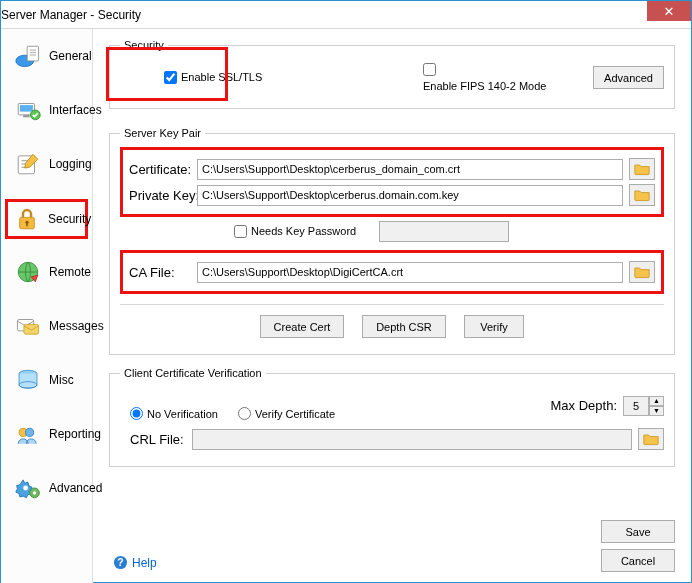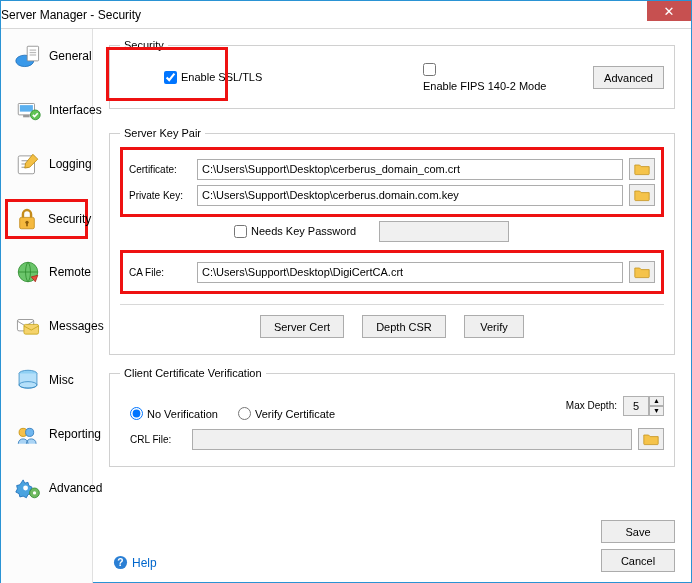--- a/index.html
+++ b/index.html
@@ -11,21 +11,21 @@
   .titlebar .closebtn { position:absolute; right:0; top:0; width:44px; height:20px; background:#c75050; color:#fff; display:flex; align-items:center; justify-content:center; font-size:13px; font-family:Arial; }
   .body { display:flex; height:calc(583px - 28px); }
   .sidebar { width:92px; background:#fcfcfc; border-right:1px solid #e0e0e0; padding-top:4px; }
   .side-item { display:flex; align-items:center; gap:8px; padding:6px 8px; margin:4px 6px 16px 6px; font-size:12px; color:#000; cursor:default; position:relative; }
   .side-item svg { width:26px; height:26px; flex:none; }
   .side-sel { border:3px solid #e11; padding:4px 6px; margin:2px 4px 14px 4px; }
   .content { flex:1; padding:10px 16px 10px 16px; font-size:11px; color:#000; position:relative; }
   fieldset { border:1px solid #d0d0d0; border-radius:0; padding:8px 10px 12px 10px; margin:0 0 12px 0; font-size:11px; }
   legend { font-size:11px; padding:0 4px; color:#000; }
   .row { display:flex; align-items:center; gap:6px; margin:4px 0; }
-  .label { font-size:10px; white-space:nowrap; }
+  .label { font-size:13px; white-space:nowrap; }
   input[type=text] { height:21px; border:1px solid #adadad; background:#fff; font-size:11px; padding:0 4px; }
   input[type=text].ro { background:#f0f0f0; }
   .btn { height:23px; min-width:70px; background:#efefef; border:1px solid #acacac; font-size:11px; padding:0 10px; display:inline-flex; align-items:center; justify-content:center; cursor:default; }
   .browse { width:26px; height:22px; border:1px solid #acacac; background:#efefef; display:flex; align-items:center; justify-content:center; }
   .browse svg { width:16px; height:14px; }
   .chk { display:flex; align-items:flex-start; gap:4px; font-size:11px;padding-left:44px; }
   .chk input { margin:0; width:13px; height:13px; }
   .radio { display:flex; align-items:center; gap:4px; font-size:11px;margin-top:16px; }
   .radio input { margin:0; }
   .hl { border:3px solid #e11; }
@@ -194,21 +194,21 @@
                   <path d="M1 3h6l2 2h10v9a1 1 0 0 1-1 1H2a1 1 0 0 1-1-1z" fill="#f5c34a" stroke="#c49420"></path>
                 </svg>
             </div>
           </div>
         </div>
 
         <hr class="hr">
 
         <div class="row" style="justify-content:center; gap:18px; margin-top:4px;">
           <div class="btn" style="min-width:84px;">
-              <span>Server Cert</span>
+              <span>Create Cert</span>
             </div>
           <div class="btn" style="min-width:84px;">
               <span>Depth CSR</span>
             </div>
           <div class="btn" style="min-width:60px;">
               <span>Verify</span>
             </div>
         </div>
       </fieldset>
 

